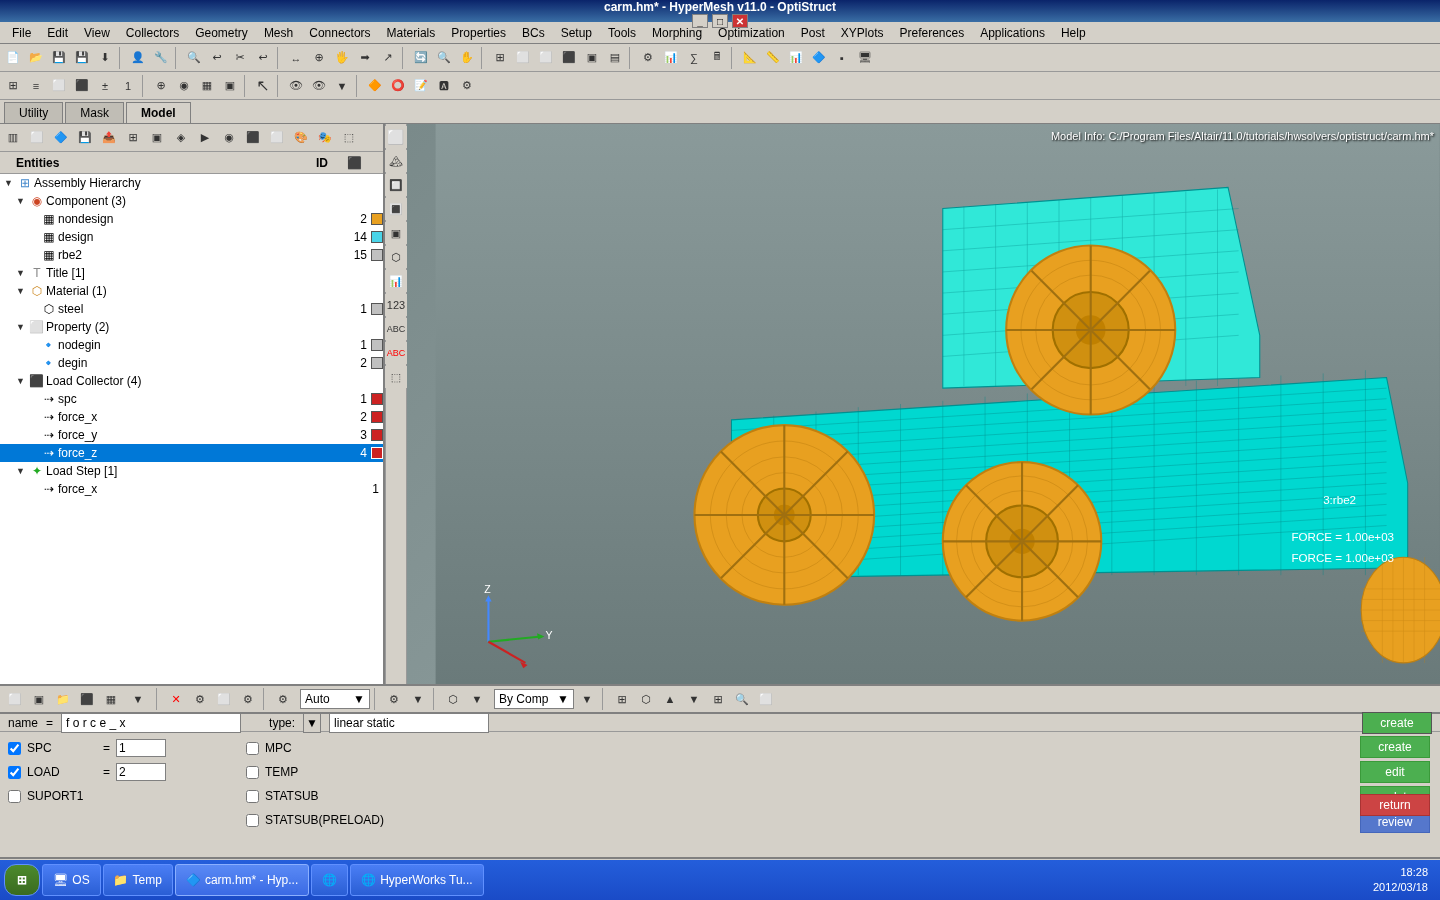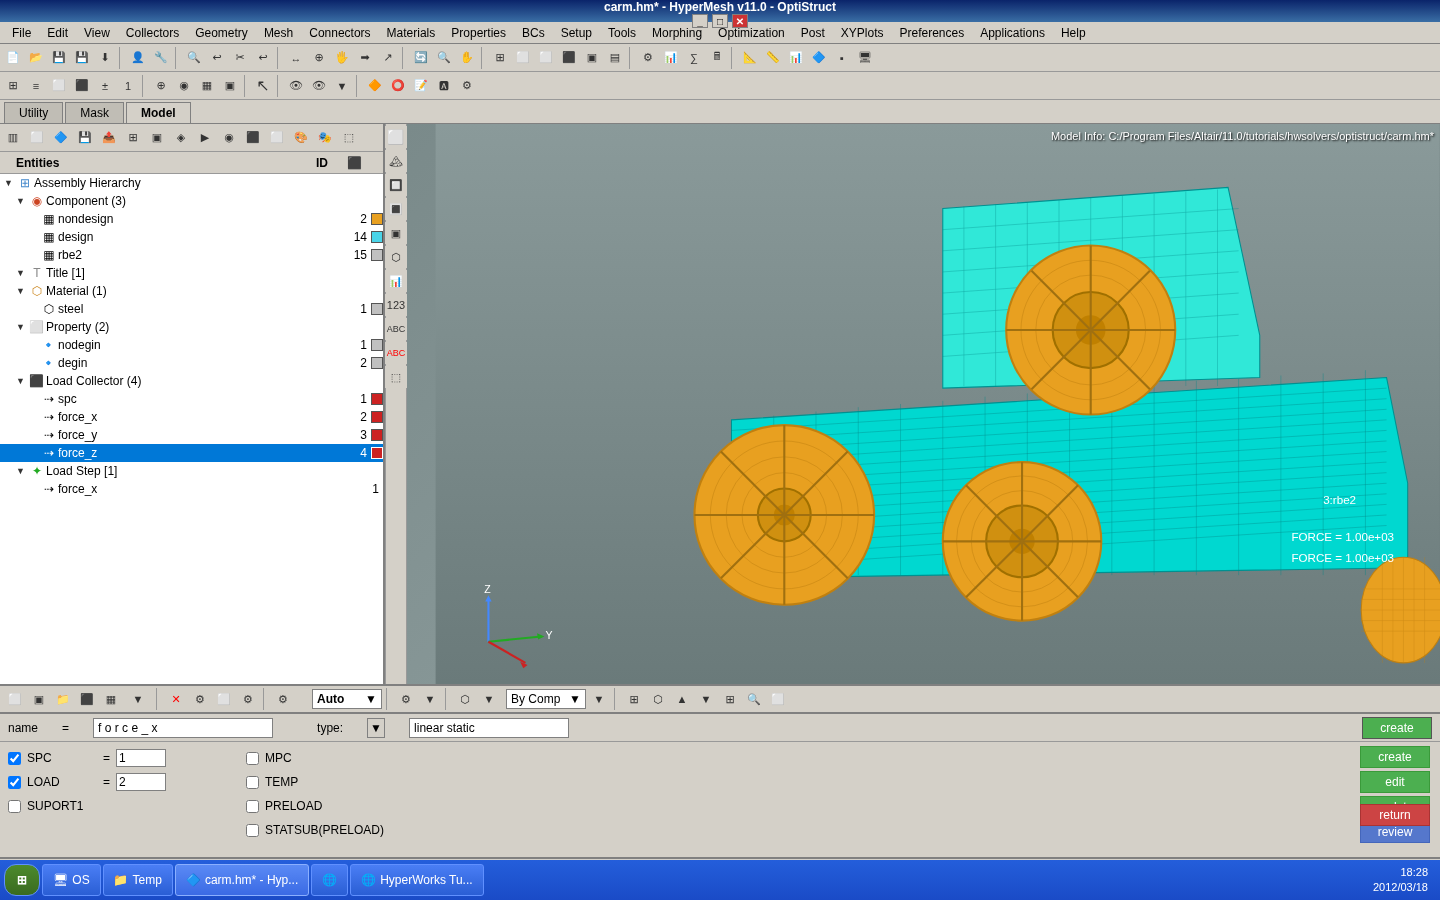--- a/index.html
+++ b/index.html
@@ -181,23 +181,23 @@
 
     
     #loadstep-panel {
       background: #d4d0c8;
       border-top: 1px solid #808080;
       height: 145px;
     }
     #loadstep-name-row {
       display: flex;
       align-items: center;
-      height: 28px;
+      height: 18px;
       padding: 0 8px;
-      gap: 24px;
+      gap: 8px;
       border-bottom: 1px solid #999;
     }
     .ls-label { font-size: 12px; }
     .ls-input {
       background: white;
       border: 1px solid #808080;
       height: 20px;
       padding: 0 4px;
       font-size: 12px;
     }
@@ -743,21 +743,21 @@
   <div class="tb-btn">▦</div>
   <div class="tb-btn" style="width:28px;">▼</div>
   <div class="tb-sep"></div>
   <div class="tb-btn" style="color:red;">✕</div>
   <div class="tb-btn">⚙</div>
   <div class="tb-btn">⬜</div>
   <div class="tb-btn">⚙</div>
   <div class="tb-sep"></div>
   <div class="tb-btn">⚙</div>
 
-  <div style="display:flex; align-items:center; margin-left:16px; border:1px solid #808080; background:white; height:20px; width:70px; padding:0 4px; font-size:12px; cursor:pointer;font-weight:bold;">
+  <div style="display:flex; align-items:center; margin-left:4px; border:1px solid #808080; background:white; height:20px; width:70px; padding:0 4px; font-size:12px; cursor:pointer;">
     <span>Auto</span>
     <span style="margin-left:auto;">▼</span>
   </div>
 
   <div class="tb-sep"></div>
   <div class="tb-btn">⚙</div>
   <div class="tb-btn">▼</div>
   <div class="tb-sep"></div>
   <div class="tb-btn">⬡</div>
   <div class="tb-btn">▼</div>
@@ -826,21 +826,21 @@
         <span class="field-label">MPC</span>
       </div>
 
       <div class="field-row">
         <input type="checkbox" class="field-cb" style="">
         <span class="field-label">TEMP</span>
       </div>
 
       <div class="field-row">
         <input type="checkbox" class="field-cb" style="">
-        <span class="field-label">PRELOAD</span>
+        <span class="field-label">STATSUB</span>
       </div>
 
       <div class="field-row">
         <input type="checkbox" class="field-cb" style="">
         <span class="field-label" style="width:130px;">STATSUB(PRELOAD)</span>
       </div>
     </div>
 
     <div style="position:absolute; right:10px; top:4px; display:flex; flex-direction:column; gap:3px;">
       <button class="action-btn btn-green" style="background:#4CAF50; color:white; width:70px; height:22px; border:1px solid #3a9a3a; font-size:12px; cursor:pointer;">create</button>

